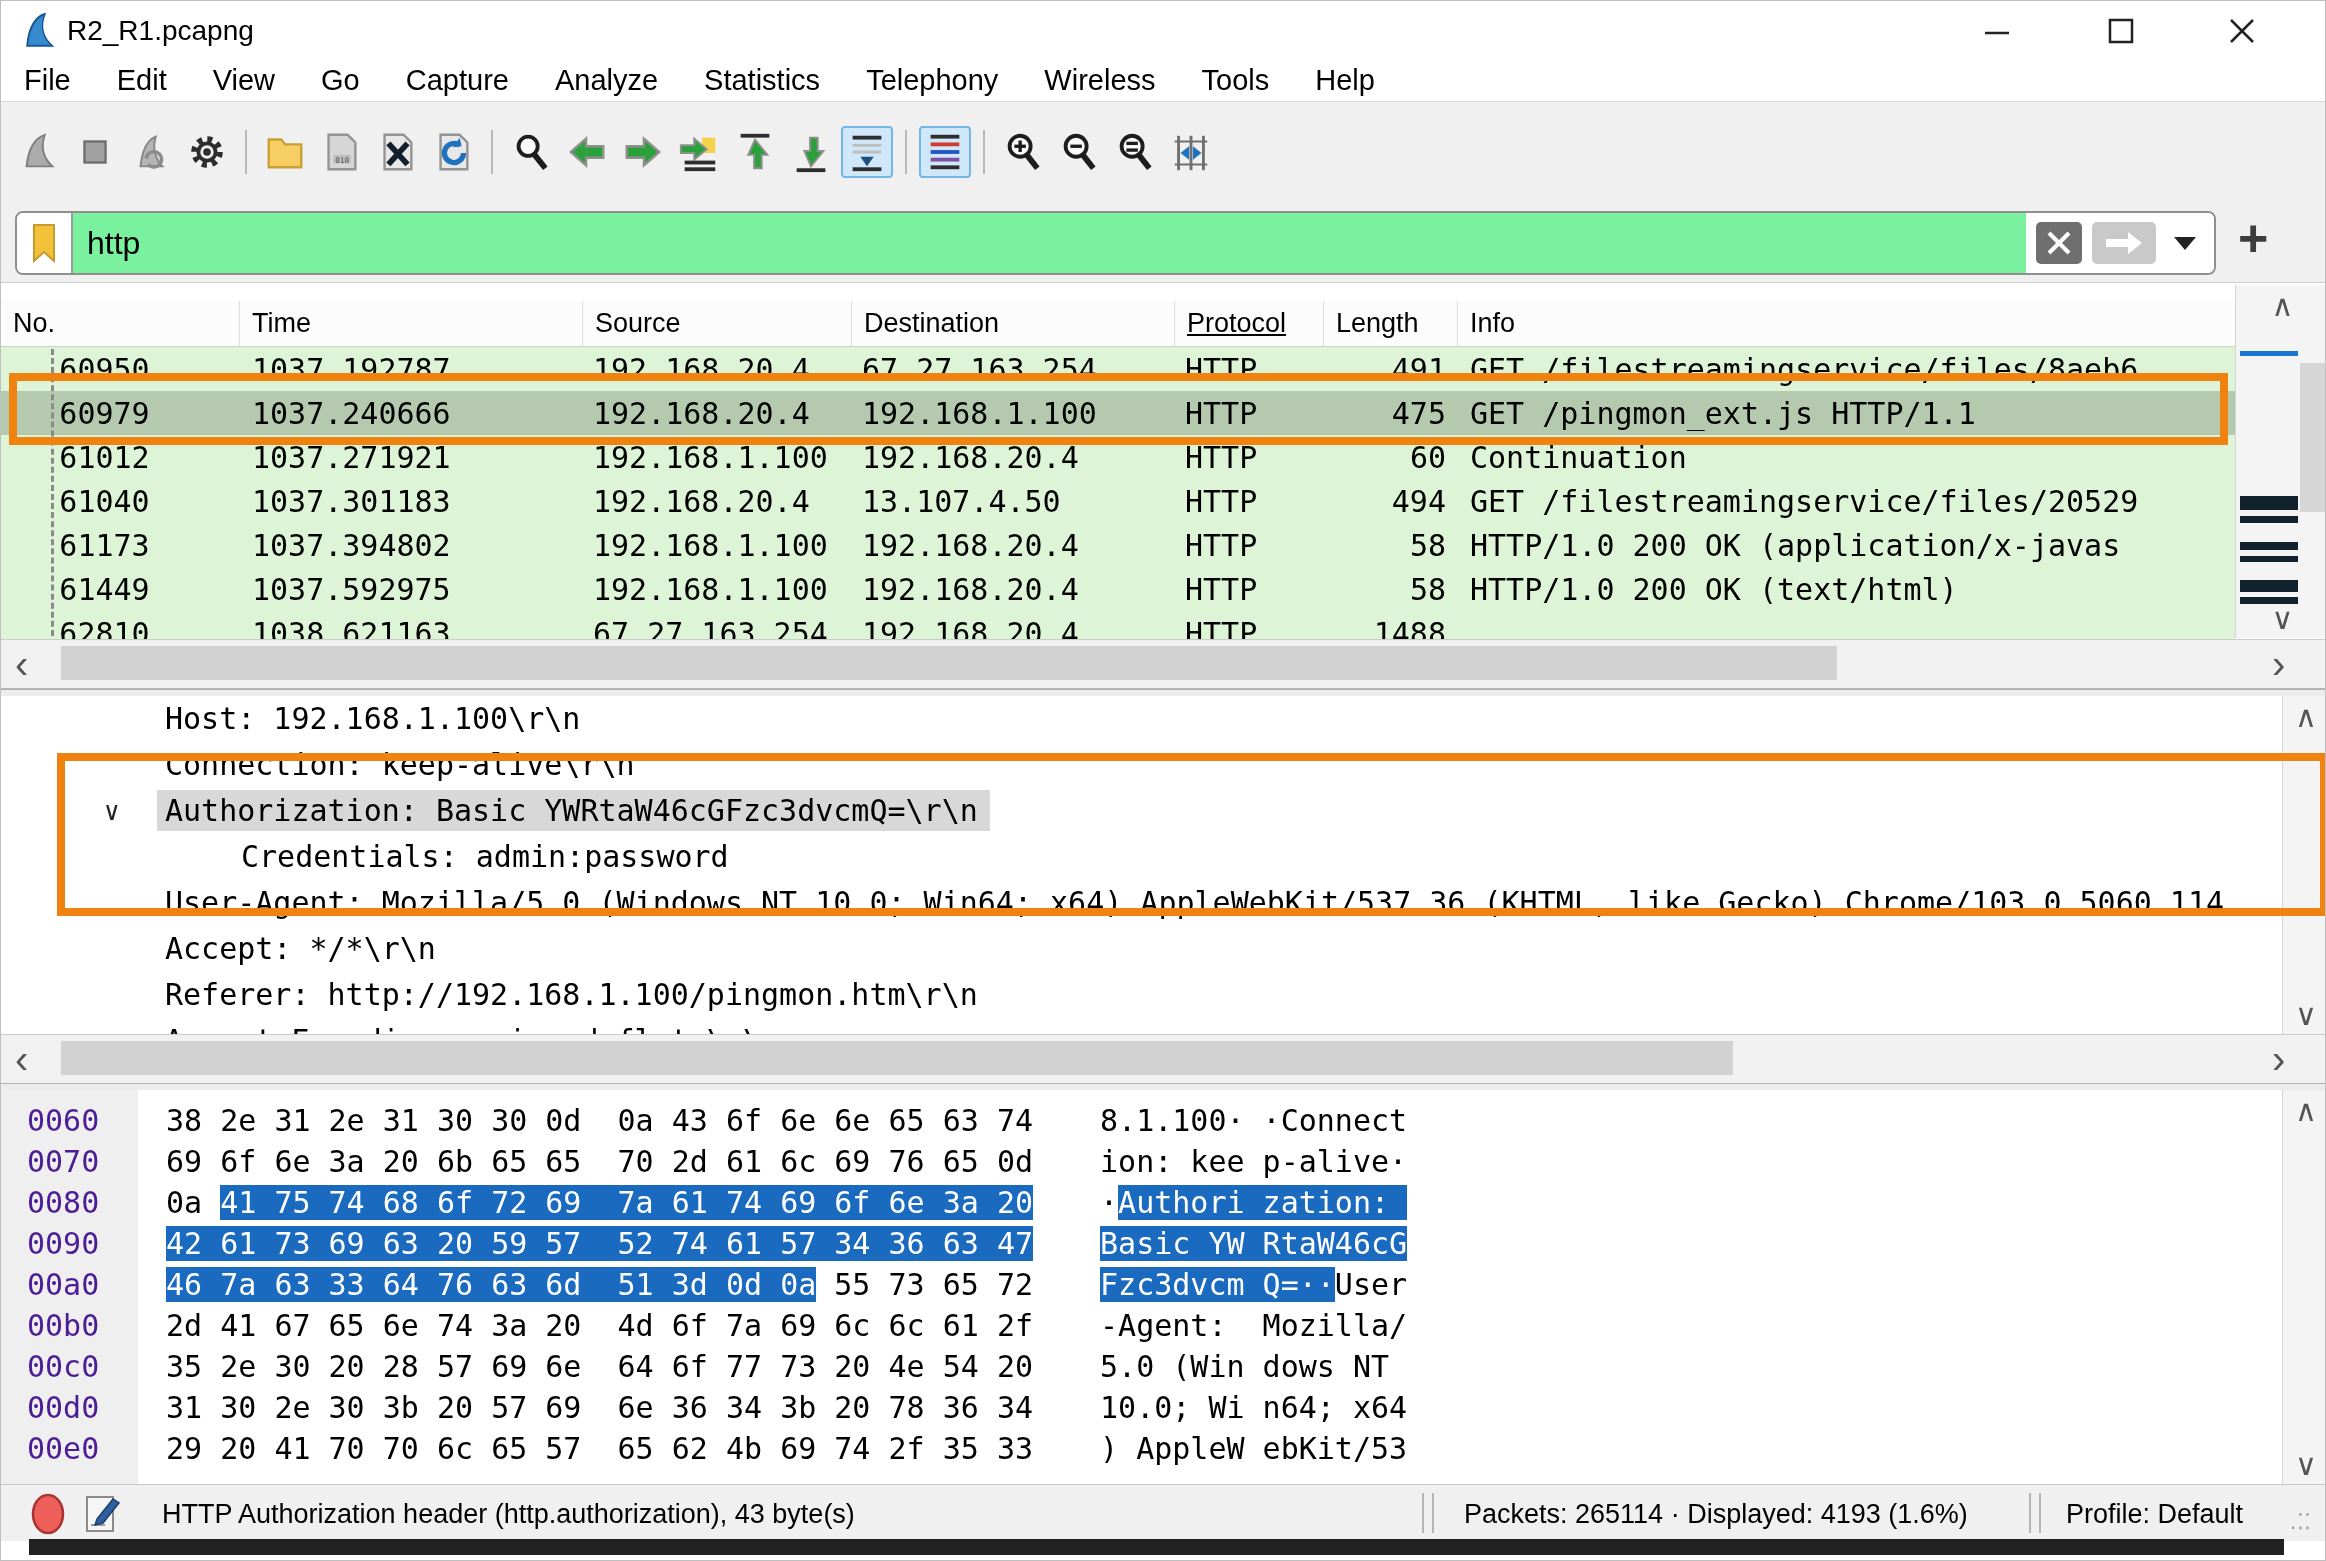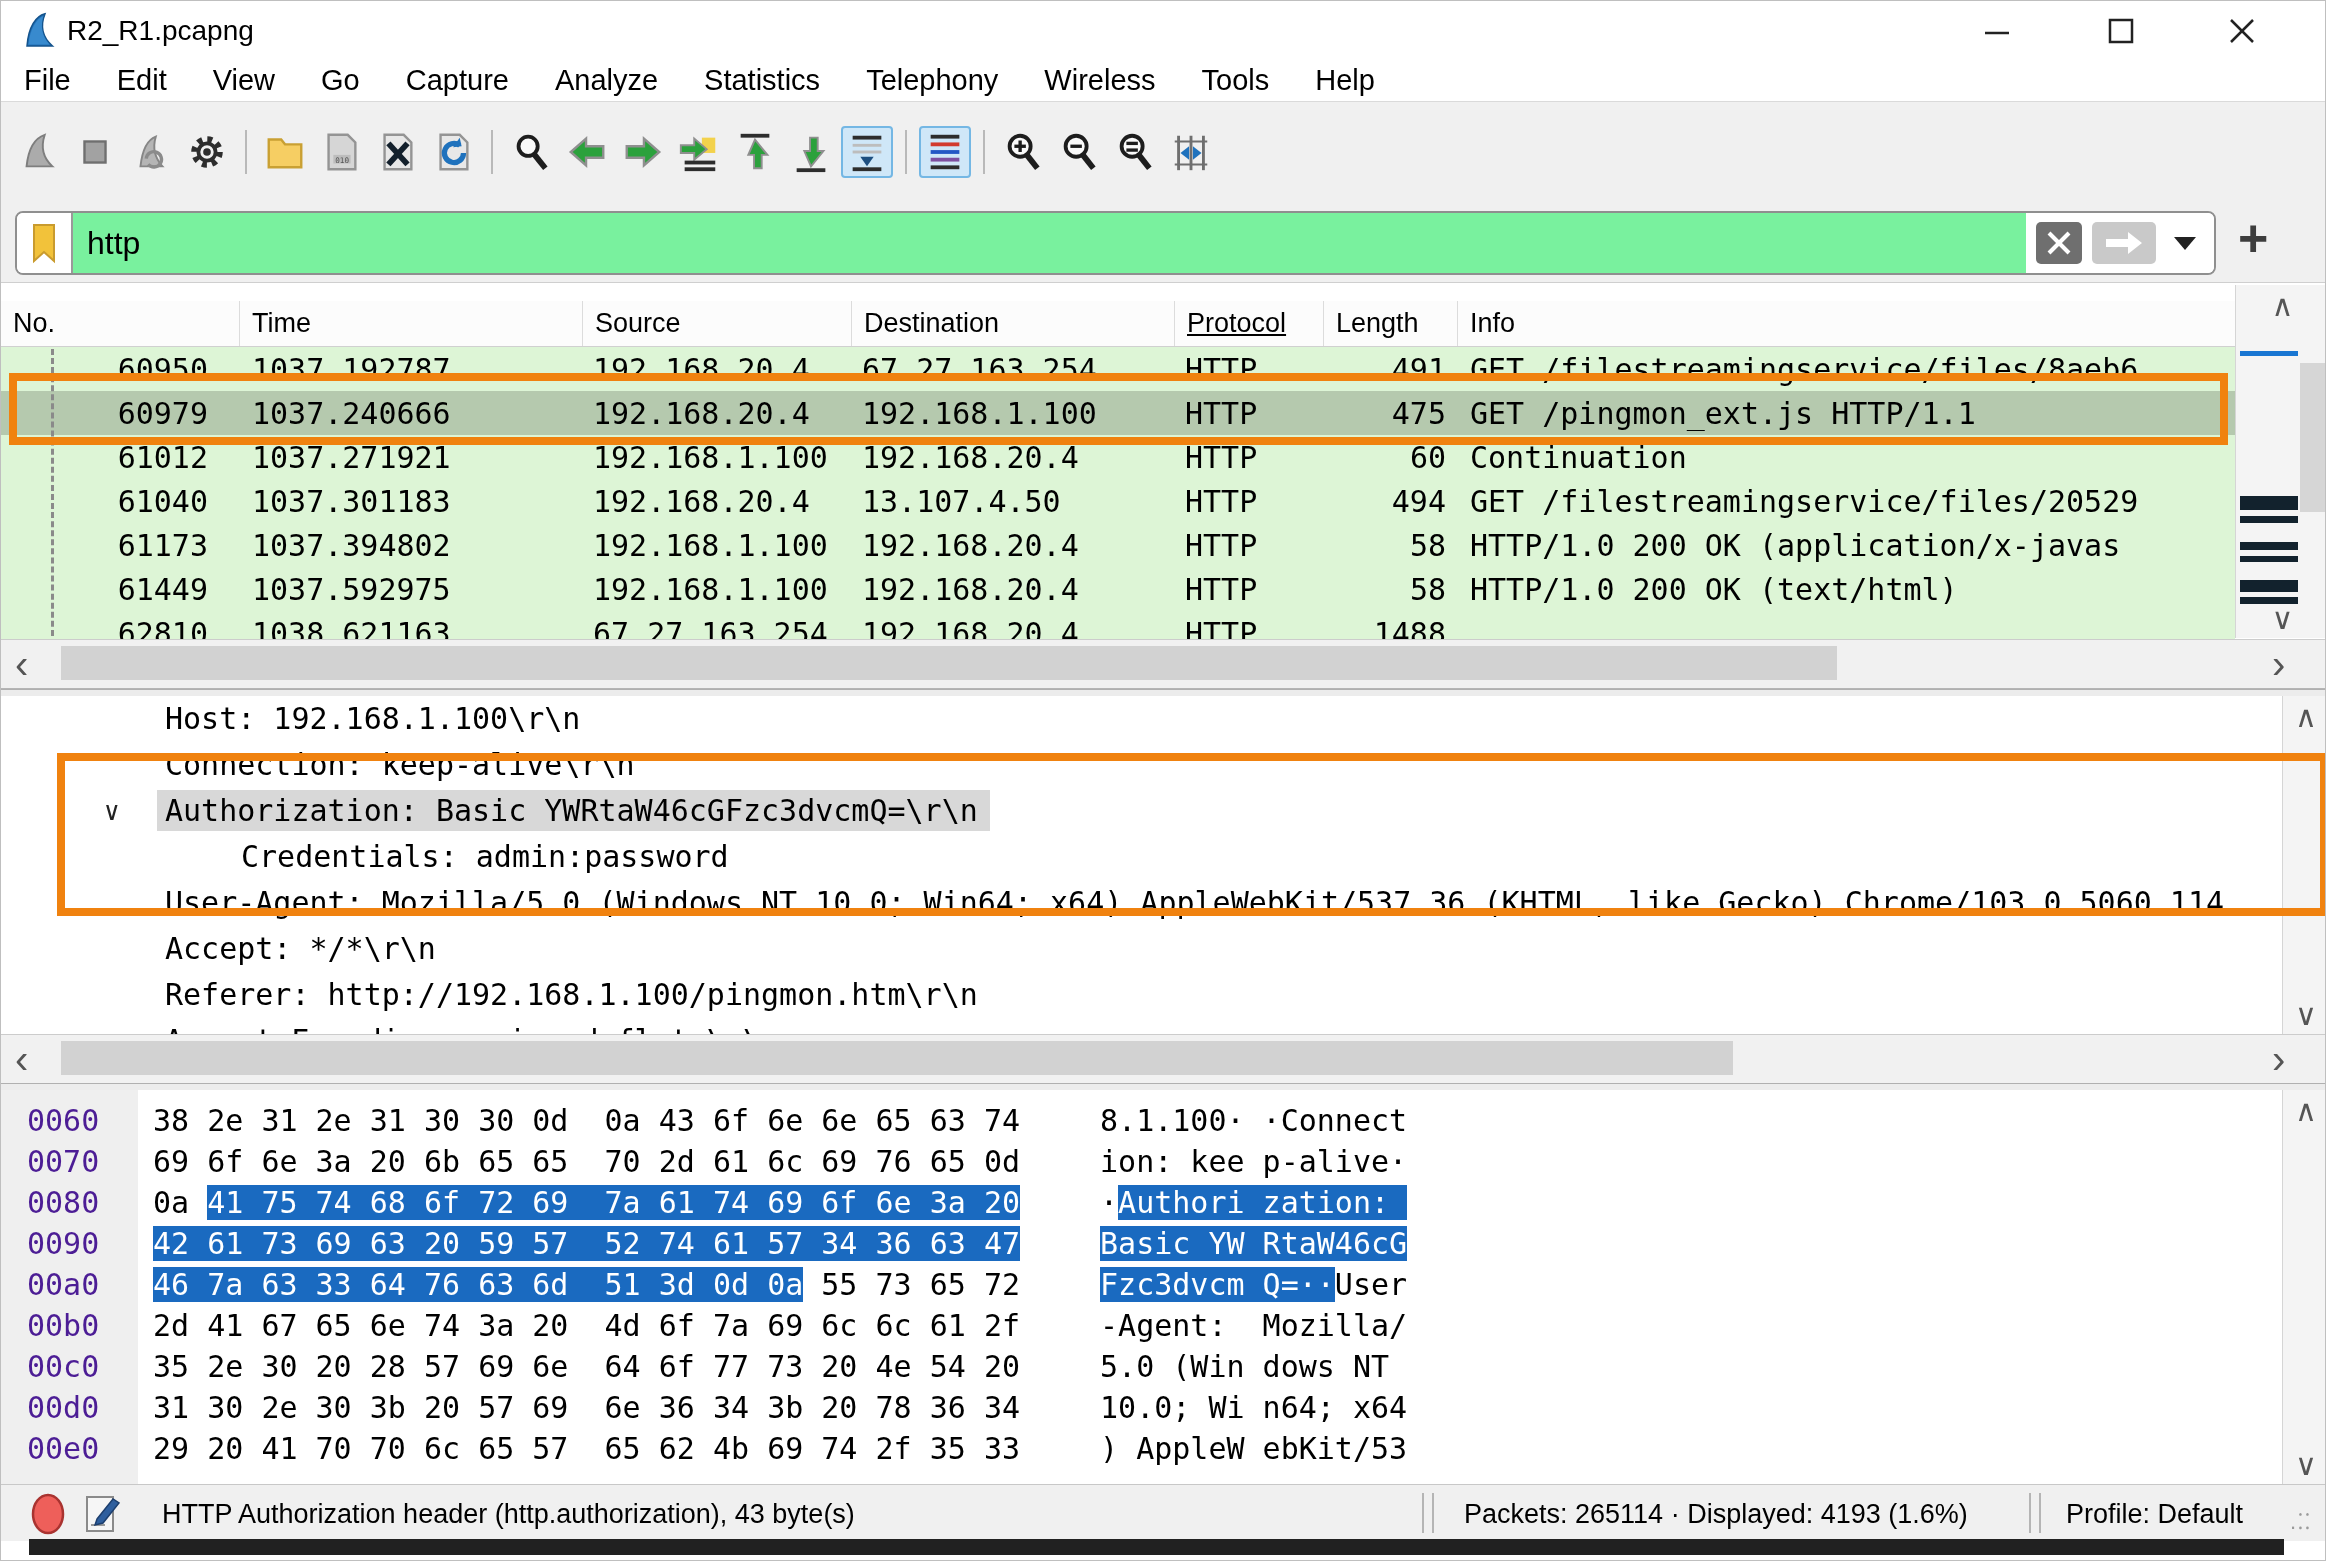--- a/index.html
+++ b/index.html
@@ -41,21 +41,21 @@
   .fadd{position:absolute;left:2237px;top:8px;font-size:52px;color:#3d3d3d;font-weight:bold;}
 
   
   .plist{position:absolute;left:0;top:300px;width:2234px;height:353px;background:#fff;overflow:hidden;}
   .plheader{display:flex;height:45px;align-items:center;background:#fcfcfc;border-bottom:1px solid #d0d0d0;font-size:27px;}
   .plheader .hc{height:45px;display:flex;align-items:center;border-right:1px solid #dcdcdc;padding-left:12px;box-sizing:border-box;}
   .plrow{display:flex;height:44px;align-items:center;font-size:30px;}
   .plrow{background:#ddf5d6;}
   .plrow.sel{background:#b5c9ae;}
   .c{box-sizing:border-box;white-space:nowrap;overflow:hidden;}
-  .c.no{width:239px;text-align:right;padding-right:32px;}
+  .c.no{width:239px;text-align:center;padding-right:32px;}
   .c.time{width:343px;padding-left:12px;}
   .c.src{width:269px;padding-left:10px;}
   .c.dst{width:323px;padding-left:10px;}
   .c.proto{width:149px;padding-left:10px;}
   .c.len{width:134px;text-align:right;padding-right:12px;}
   .c.info{flex:1;padding-left:12px;}
   .relline{position:absolute;left:50px;top:48px;bottom:0;border-left:3px dashed #8a8a8a;}
 
   
   .plvscroll{position:absolute;left:2234px;top:284px;width:93px;height:353px;background:#f4f4f4;border-left:1px solid #d5d5d5;}
@@ -77,21 +77,21 @@
   .dline .twist{position:absolute;left:103px;top:0;font-size:26px;color:#222;}
   .dsel{background:#d8d8d8;padding:3px 12px 3px 8px;margin-left:-8px;}
   .dindent{margin-left:76px;}
   .dvscroll{position:absolute;left:2281px;top:695px;width:46px;height:338px;background:#f4f4f4;border-left:1px solid #d5d5d5;}
 
   
   .hexpane{position:absolute;left:0;top:1089px;width:2281px;height:394px;background:#fff;overflow:hidden;font-size:30px;}
   .hexoffcol{position:absolute;left:0;top:0;width:137px;height:394px;background:#efefef;}
   .hexrow{position:relative;height:41px;line-height:41px;white-space:pre;}
   .hoff{position:absolute;left:26px;color:#4c1d95;}
-  .hbytes{position:absolute;left:152px;}
+  .hbytes{position:absolute;left:165px;}
   .hascii{position:absolute;left:1099px;}
   .hsel{background:#1a6ac0;color:#fff;}
   .hvscroll{position:absolute;left:2281px;top:1089px;width:46px;height:394px;background:#f4f4f4;border-left:1px solid #d5d5d5;}
 
   
   .statusbar{position:absolute;left:0;top:1483px;width:2326px;height:56px;background:#f0f0f0;border-top:1px solid #c8c8c8;font-size:27px;}
   .sico{position:absolute;top:8px;}
   .sleft{position:absolute;left:161px;top:14px;}
   .ssep{position:absolute;top:8px;width:2px;height:40px;background:#b5b5b5;}
   .spackets{position:absolute;left:1463px;top:14px;}

